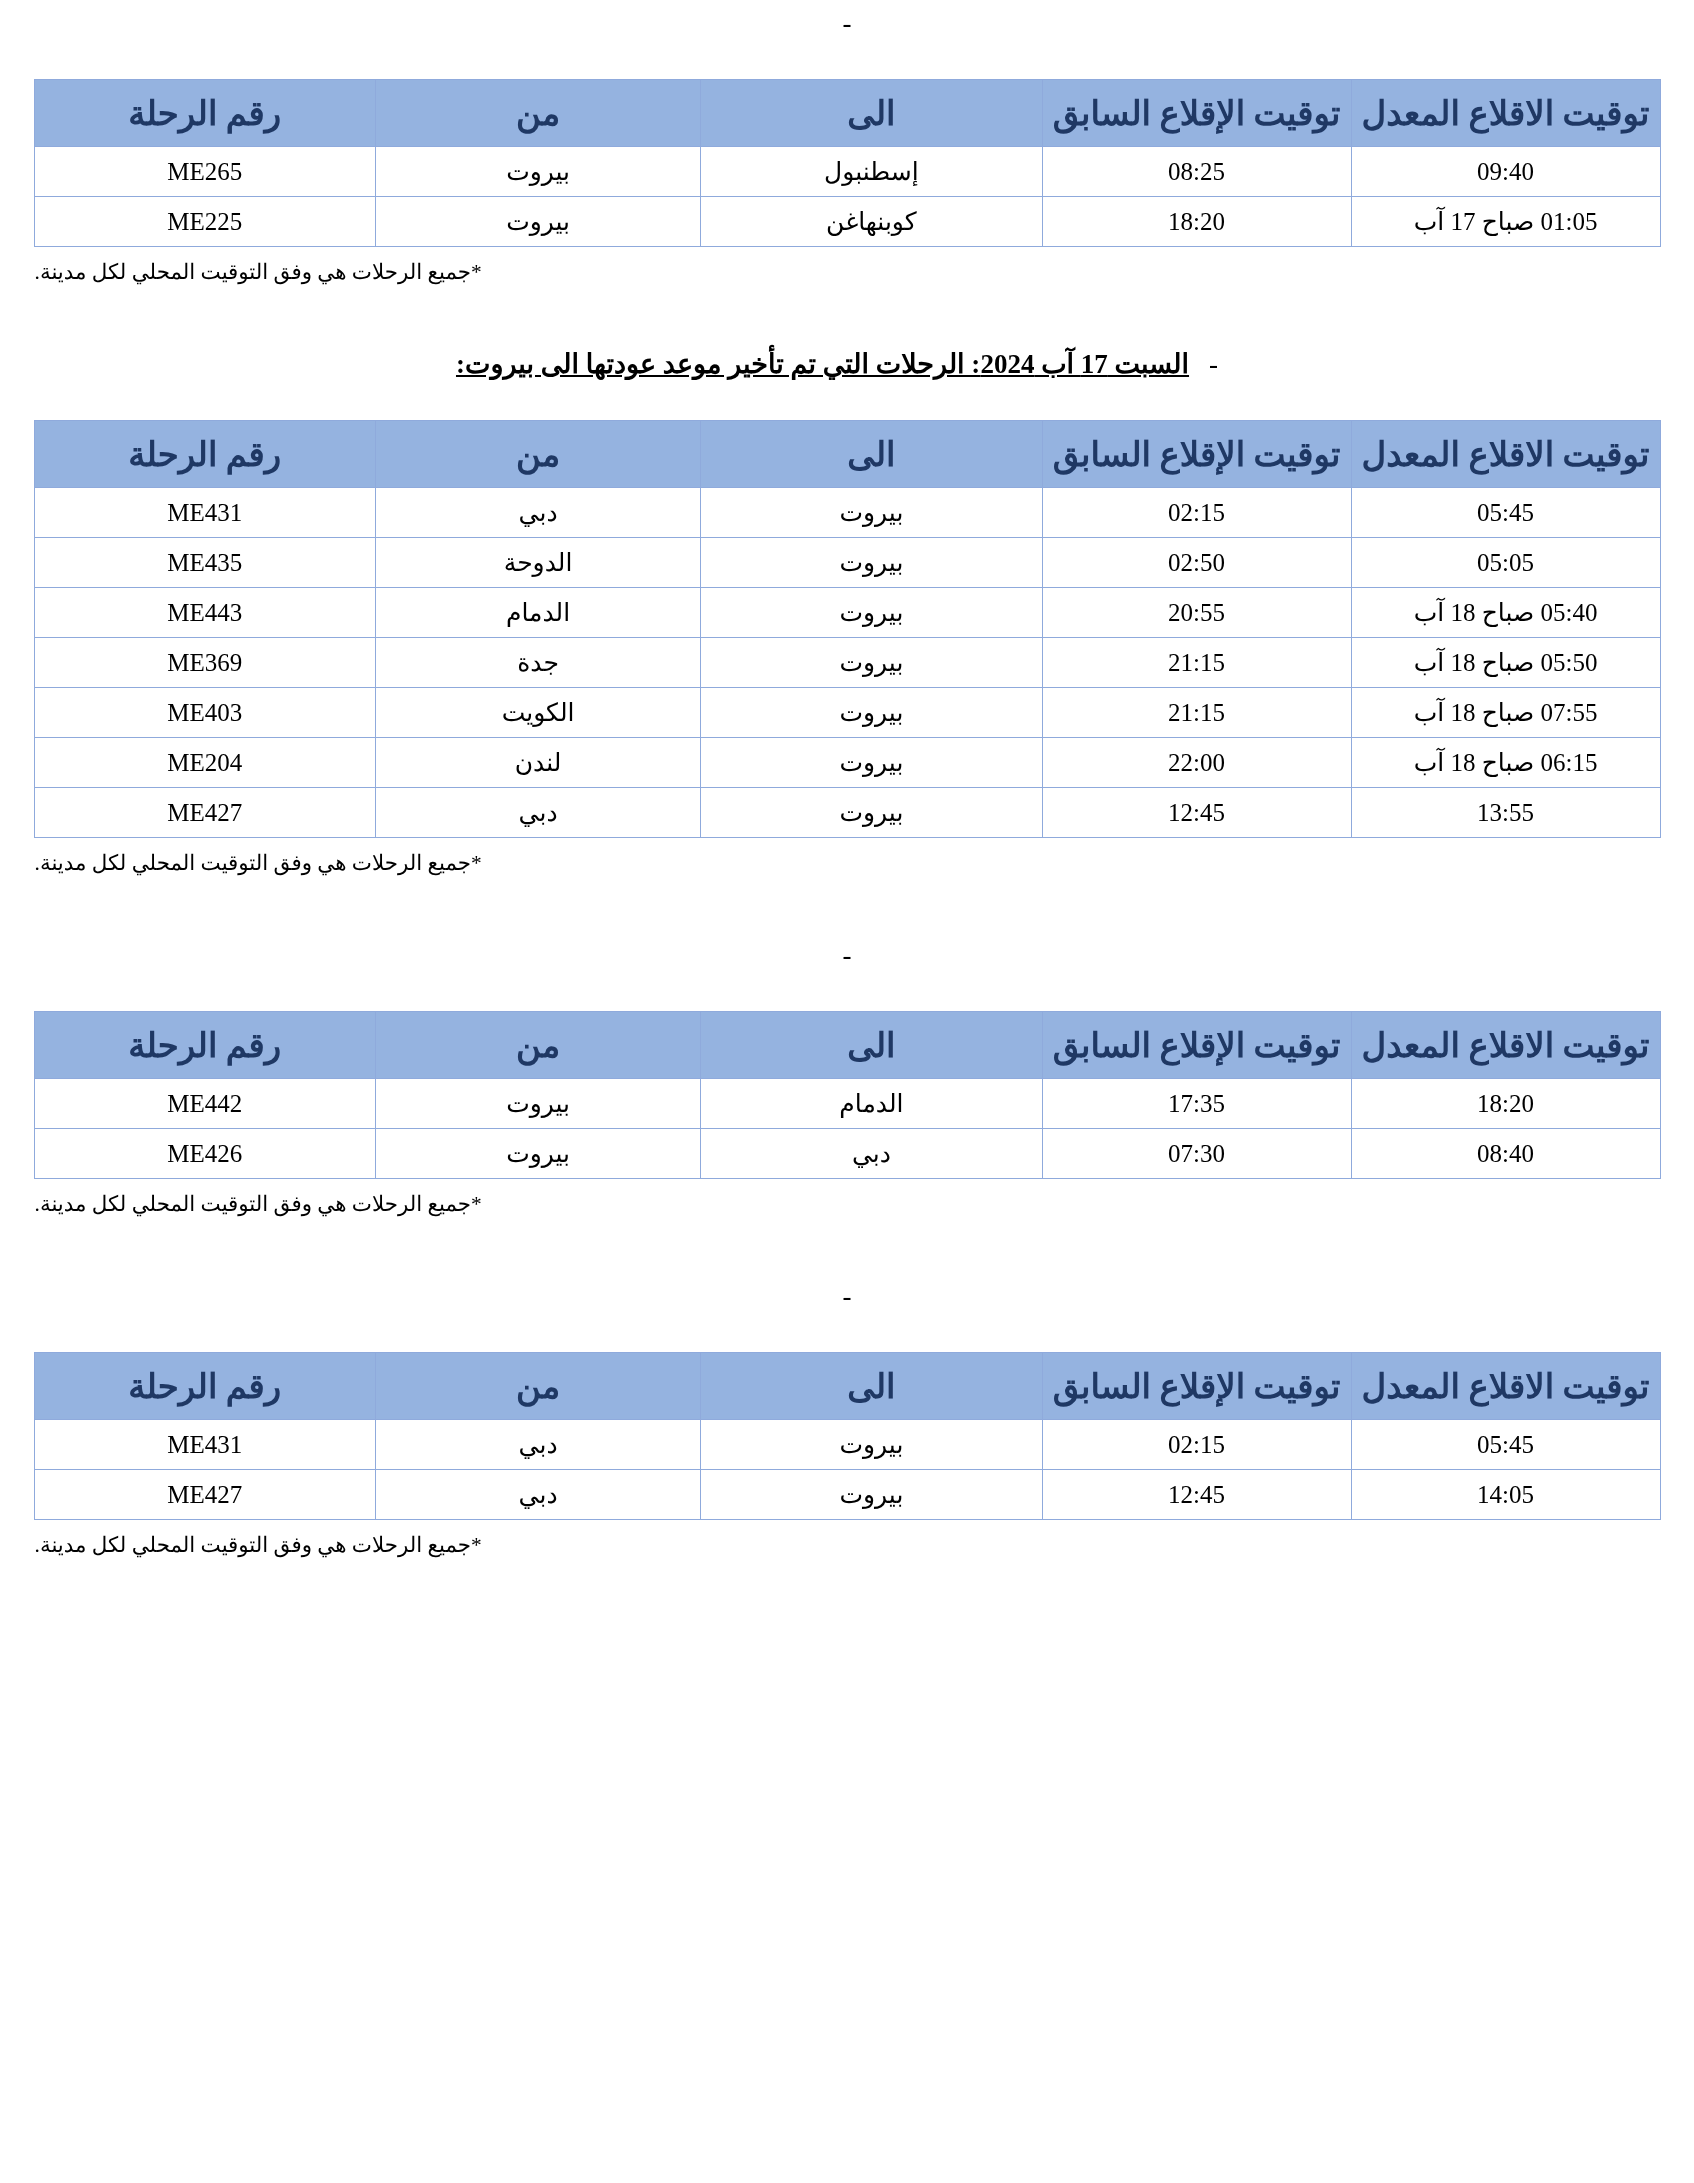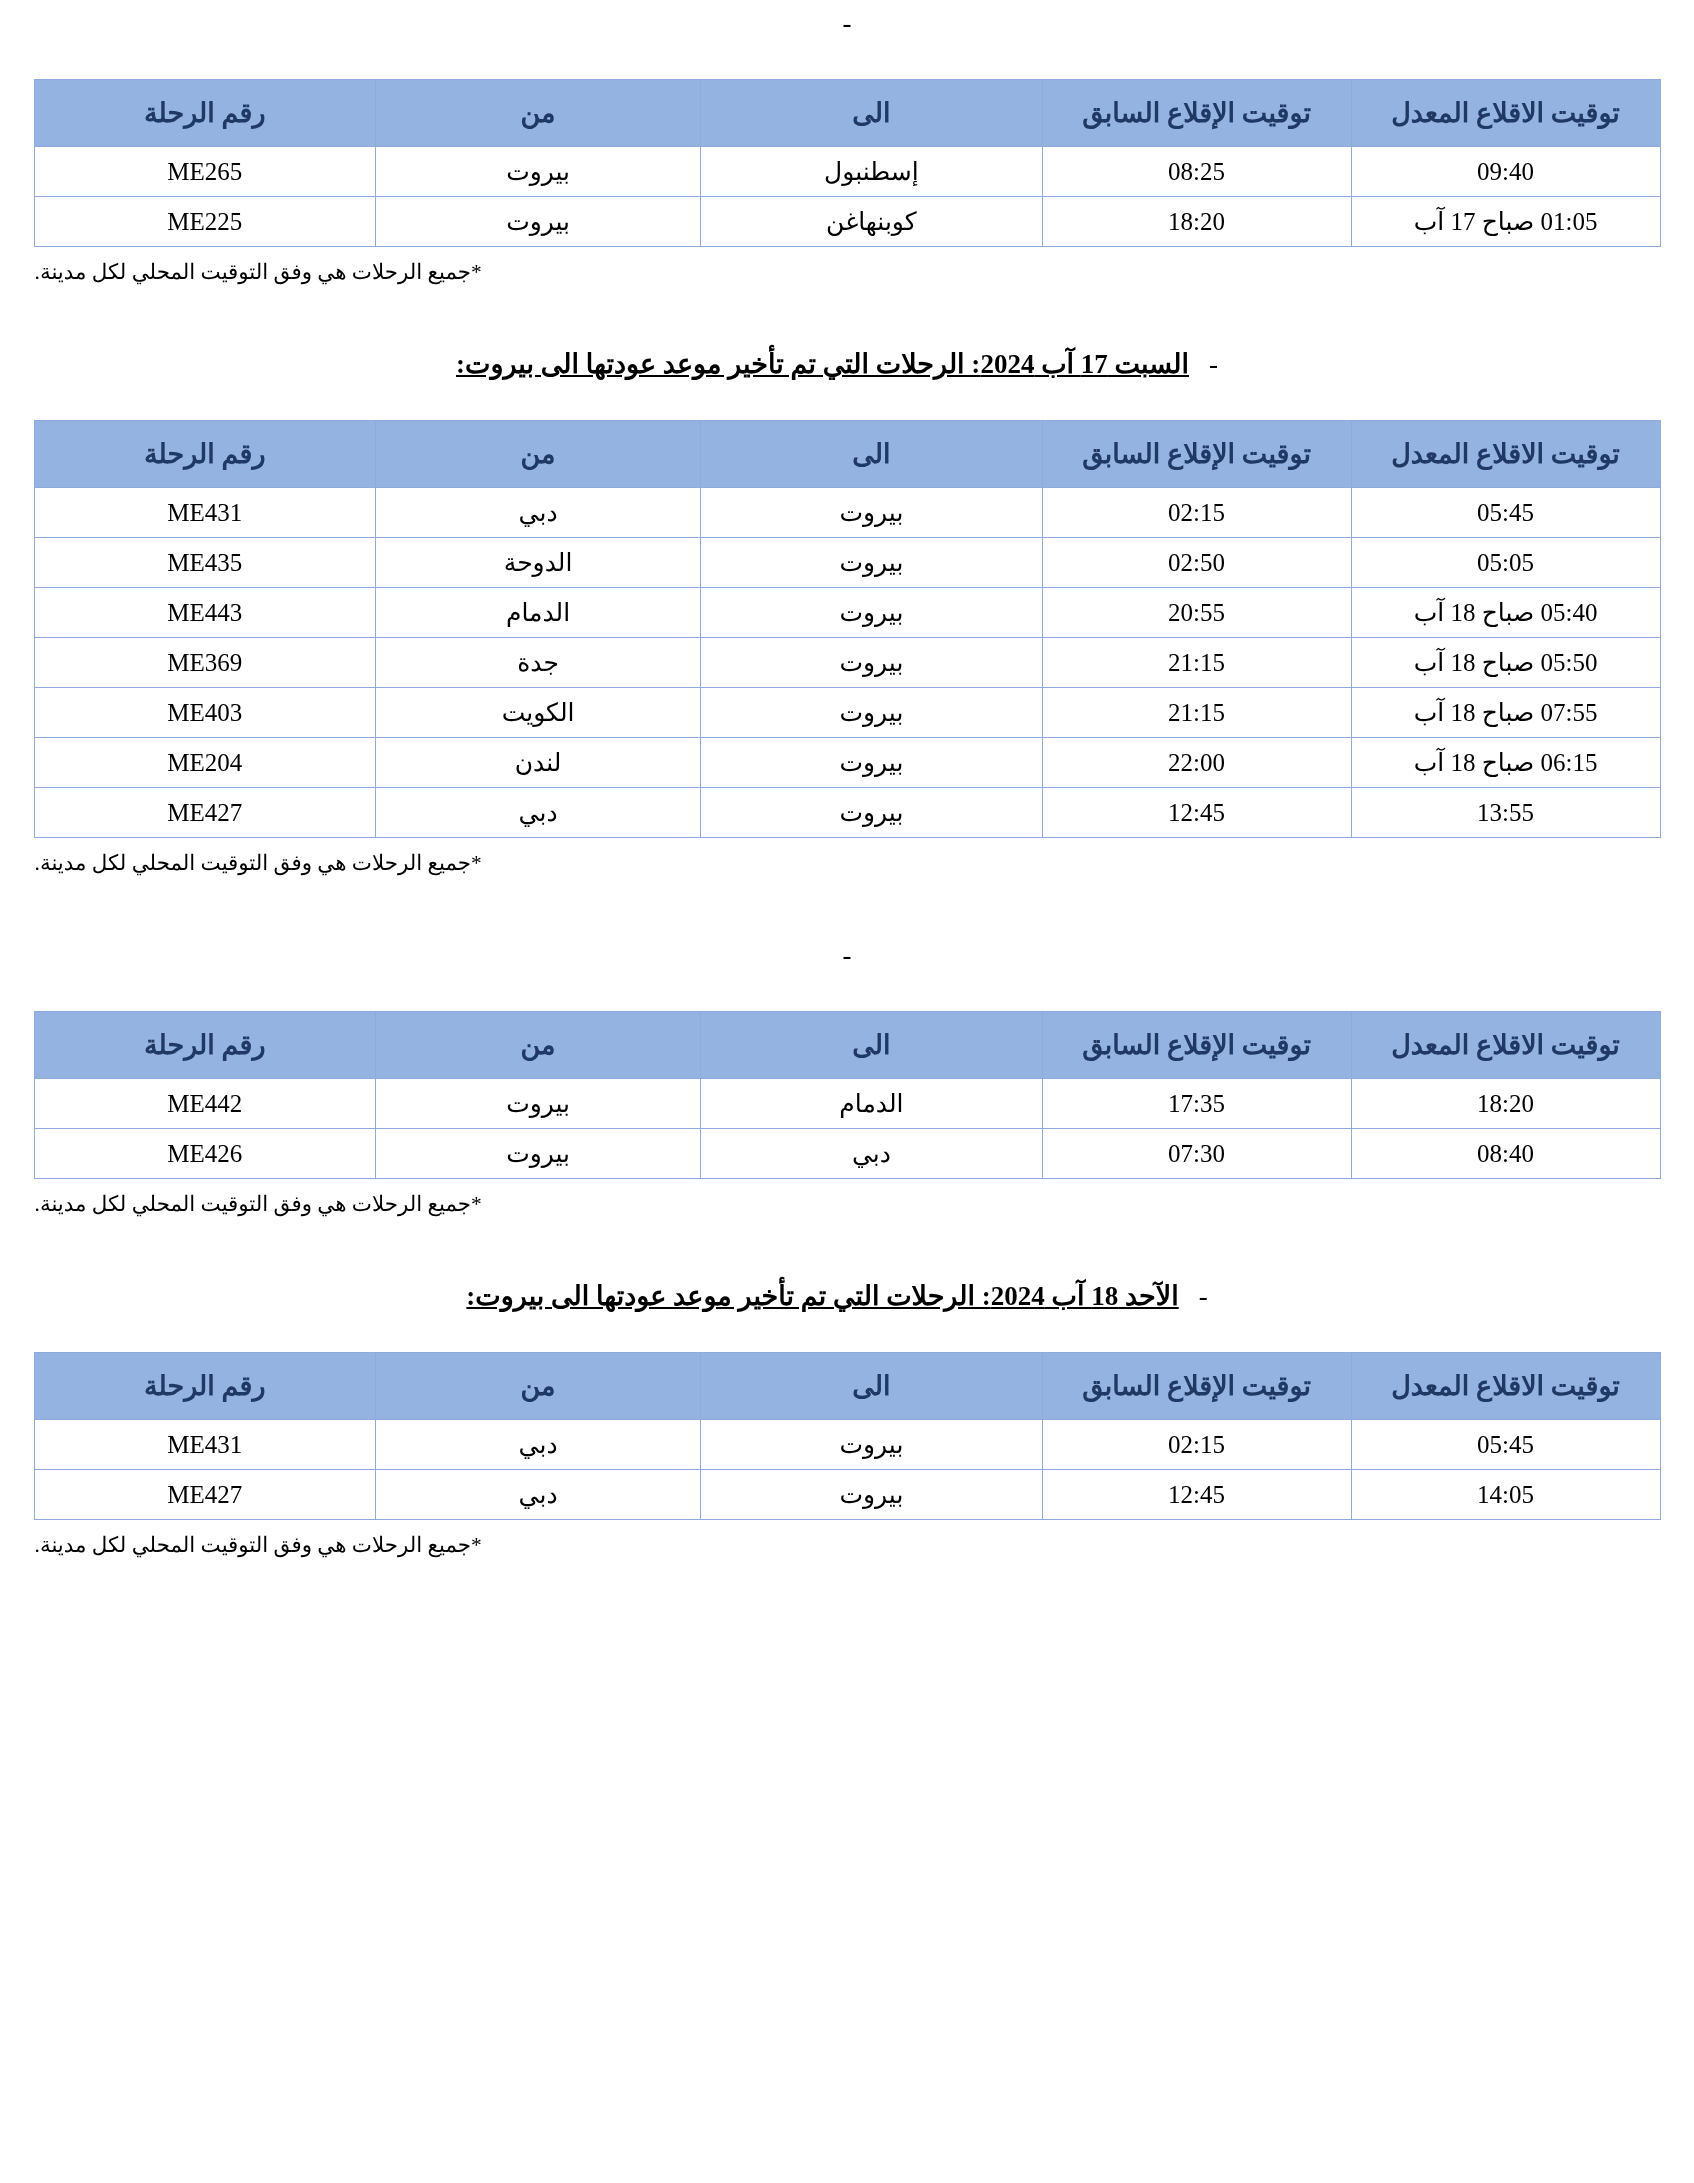--- a/index.html
+++ b/index.html
@@ -53,21 +53,21 @@
     border: 0.8px solid #8faadc;
     text-align: center;
     vertical-align: middle;
     font-size: 25px;
     padding: 10px 5px;
   }
   table.flights thead th {
     background: #95b3e0;
     color: #1f3864;
     font-weight: bold;
-    font-size: 27px;
+    font-size: 34px;
     height: 46px;
   }
   table.flights td.flight-no {
     font-weight: normal;
     font-family: "Liberation Serif", "DejaVu Serif", serif;
   }
   col.c-flight { width: 21%; }
   col.c-from   { width: 20%; }
   col.c-to     { width: 21%; }
   col.c-prev   { width: 19%; }
@@ -262,21 +262,20 @@
     <div class="footnote">
       <span class="footnote-inner">*جميع الرحلات هي وفق التوقيت المحلي لكل مدينة.</span>
     </div>
   </div>
 
   <div class="spacer-lg"></div>
 
   <div class="section">
     <div class="section-heading">
       <span class="heading-dash">-</span>
-      <span class="heading-text">الآحد 18 آب 2024: الرحلات التي تم تأخير موعد عودتها الى بيروت:</span>
     </div>
     <div class="spacer-md"></div>
     <table class="flights">
       <colgroup>
           <col class="c-new">
           <col class="c-prev">
           <col class="c-to">
           <col class="c-from">
           <col class="c-flight">
         </colgroup>

